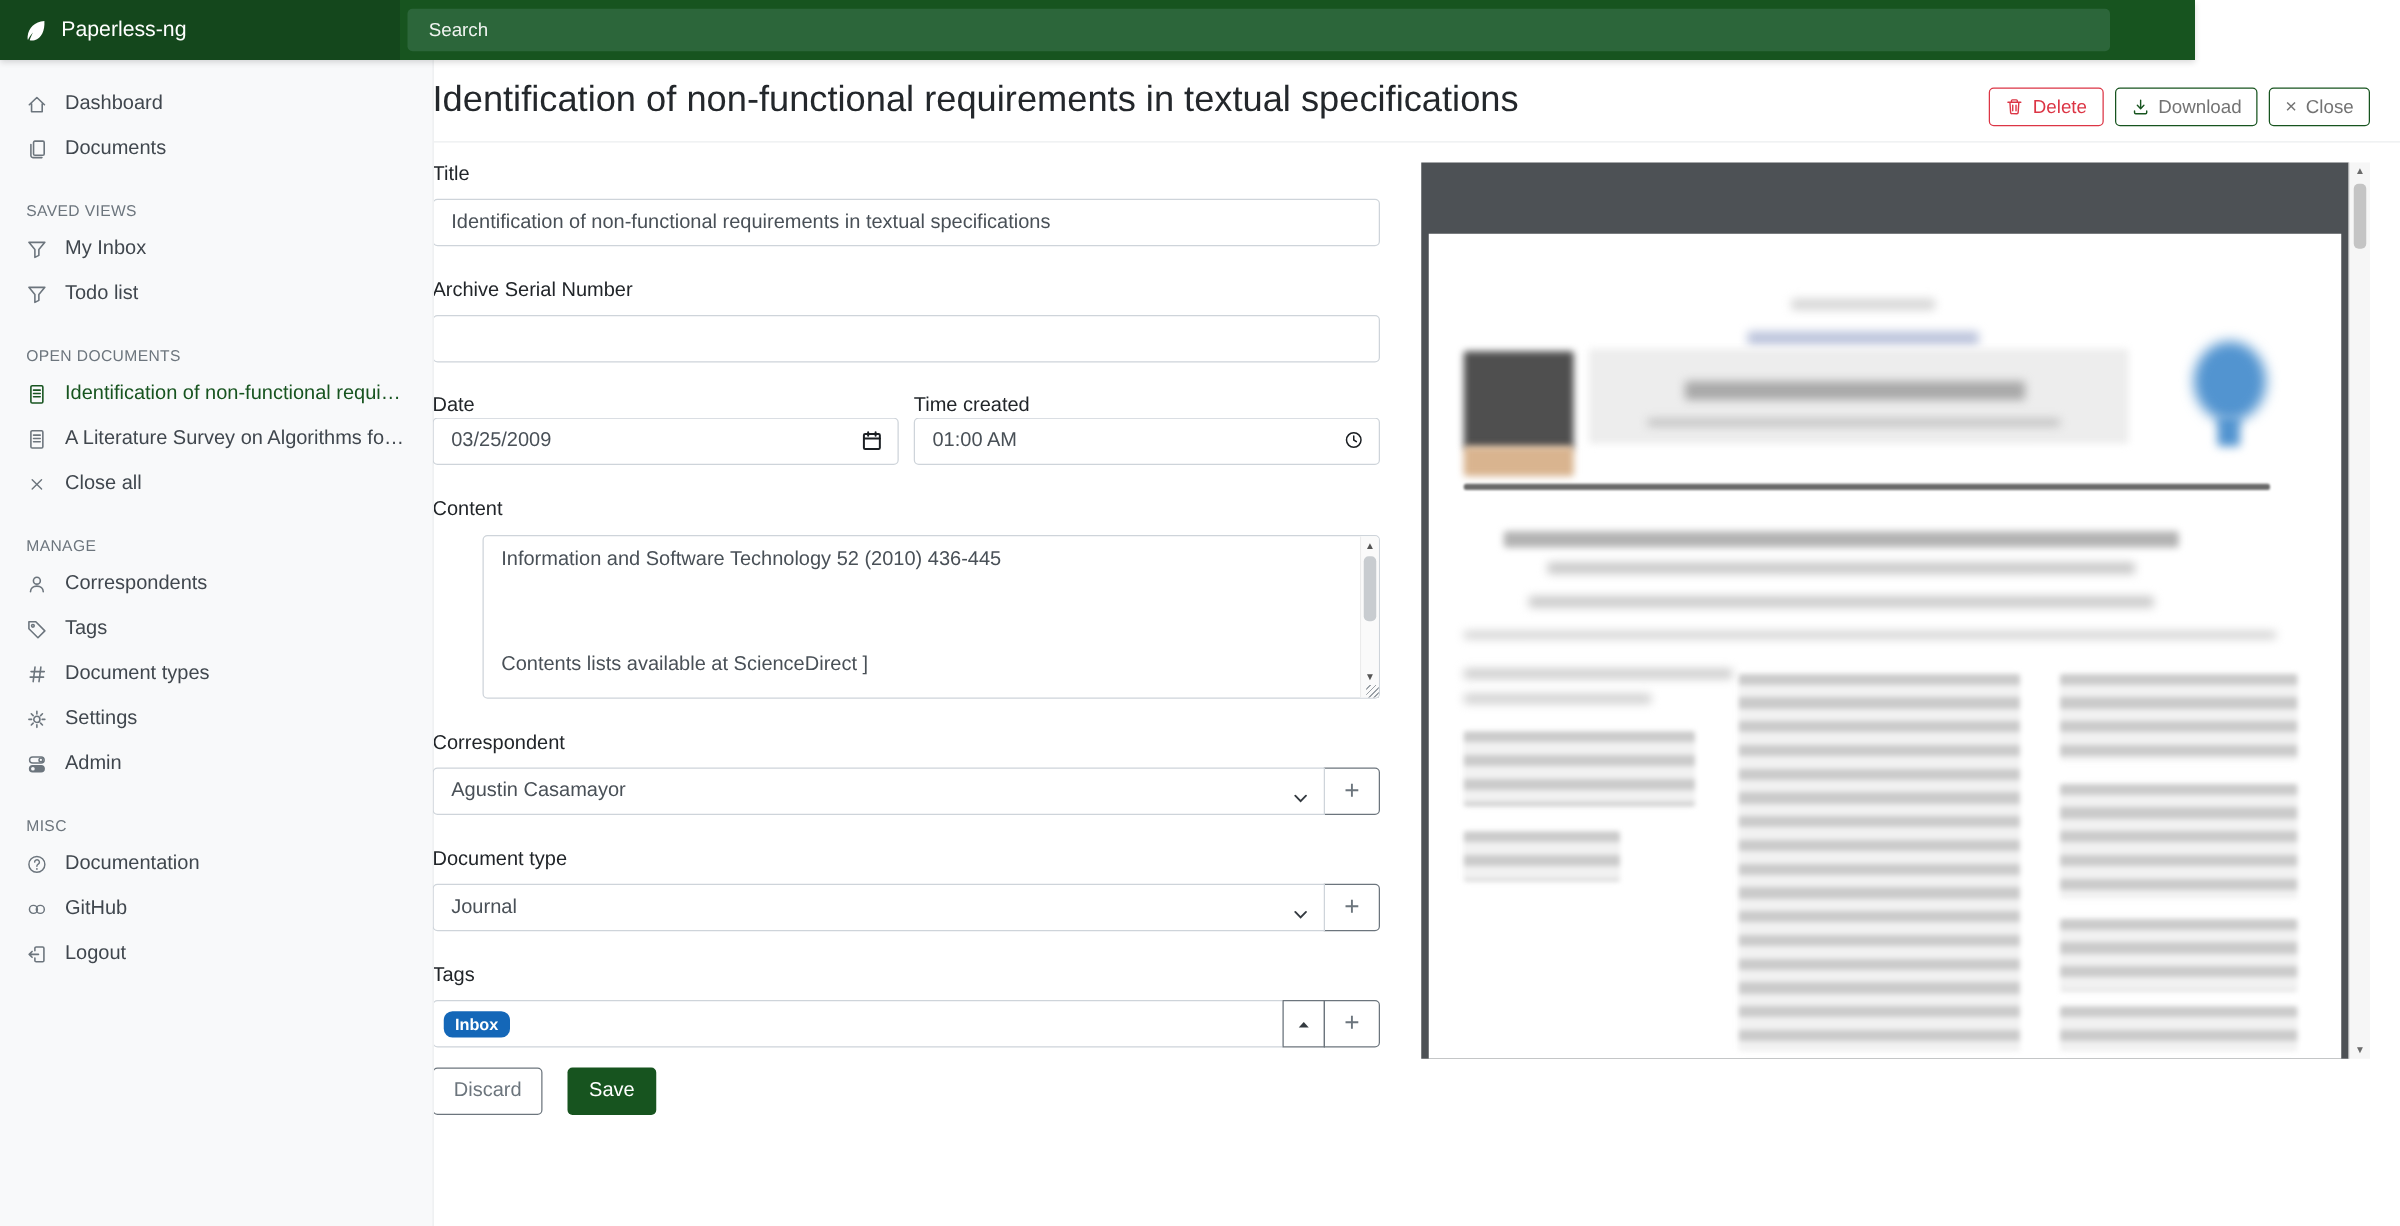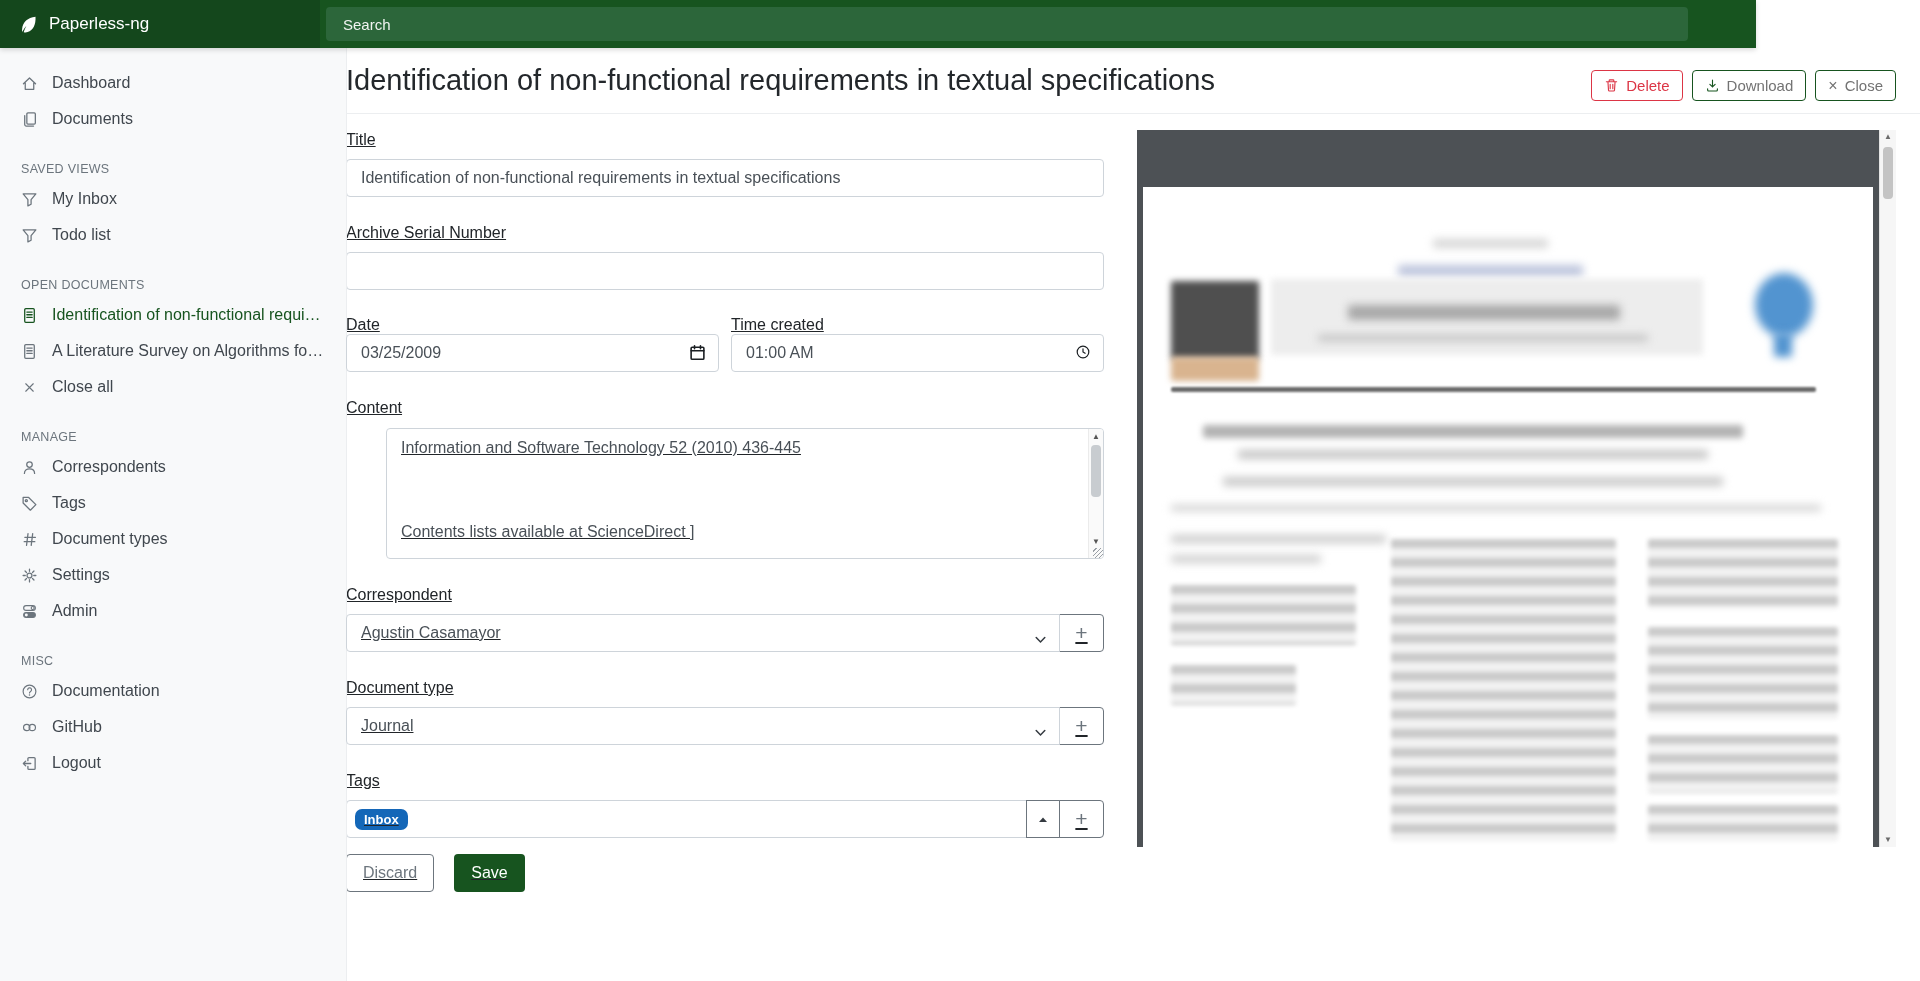--- a/index.html
+++ b/index.html
@@ -41,21 +41,21 @@
   .hdr-btns { display:flex; gap:9px; margin-top:9px; flex:none; margin-left:32px; }
   .btn { height:31px; padding:0 12px; border-radius:4px; background:#fff; font-size:15px;
     display:inline-flex; align-items:center; gap:7px; cursor:pointer; line-height:1; }
   .btn-delete { color:#dc3545; border:1px solid #dc3545; }
   .btn-green  { color:#737373; border:1px solid #17541f; }
   .btn .x-glyph { font-size:16px; line-height:1; }
 
   .content-row { display:flex; gap:33px; padding:16px 24px 0 26px; }
 
   
-  .form-col { width:758px; flex:none;text-decoration:underline; }
+  .form-col { width:758px; flex:none; }
   .form-group { margin-bottom:26px; }
   .form-group > label { display:block; font-size:16px; color:#212529; margin-bottom:10px; line-height:1.2; }
   .tinput { width:100%; height:38px; border:1px solid #ced4da; border-radius:4px;
     padding:0 14px; font-size:16px; color:#495057; background:#fff; outline:none;
     font-family:"Liberation Sans", sans-serif; }
   .row2 { display:flex; gap:12px; }
   .row2 > div { flex:1; }
   .iconned { position:relative; }
   .iconned .f-icon { position:absolute; right:13px; top:10px; color:#1b1f23; }
   .ta-wrap { position:relative;padding-left:40px; }

